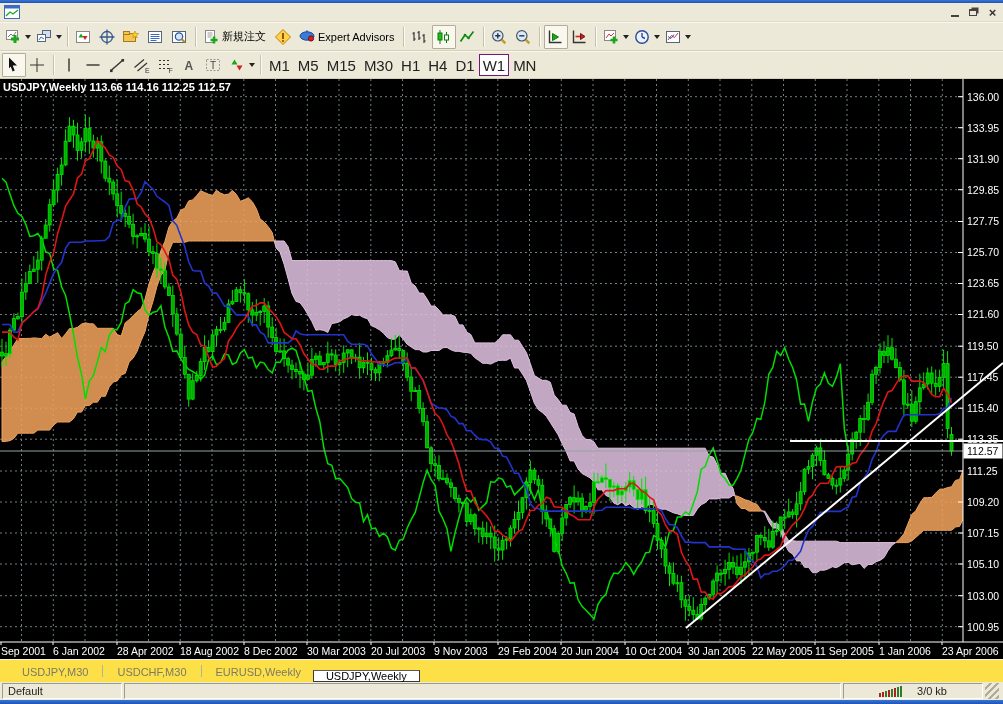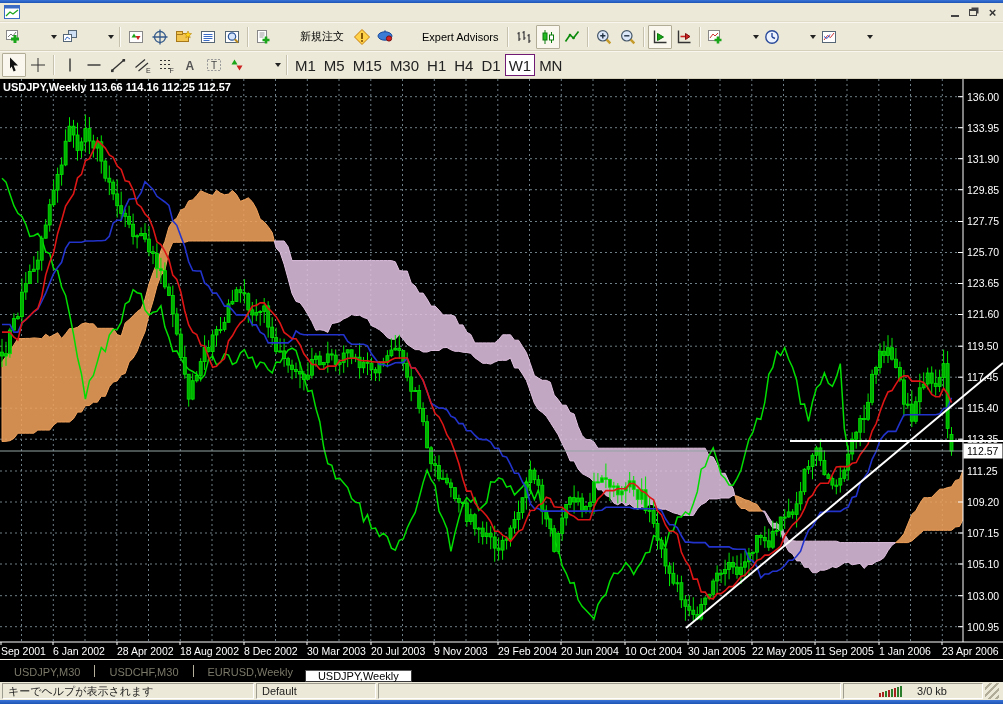--- a/index.html
+++ b/index.html
@@ -20,39 +20,39 @@
   .winbtn .minbar { width:8px; height:2px; background:#444; margin-top:8px; }
   .winbtn .restore { width:8px; height:7px; border:1px solid #444; border-top:2px solid #444;
                      box-shadow:2px -2px 0 -0.5px #444; margin:1px 2px 0 0; }
   .winbtn.close { font-size:13px; font-weight:bold; }
 
   
   .toolbar { flex:0 0 auto; display:flex; align-items:center; background:#ece9d8;
              border-top:1px solid #f8f6ee; border-bottom:1px solid #d4d0ba; padding:0 2px; overflow:hidden; }
   .toolbar.row1 { height:29px; }
   .toolbar.row2 { height:28px; }
-  .tb { height:24px; min-width:24px; display:flex; align-items:center; justify-content:center;
-        border:1px solid transparent; border-radius:1px; padding:1px 1px;gap:26px; }
+  .tb { height:24px; min-width:24px; display:flex; align-items:center; 
+        border:1px solid transparent; border-radius:1px; padding:1px 1px; }
   .tb.pressed { background:#faf8ee; border:1px solid #b2ad97; }
   .tb .lbl { font-size:11px; margin:0 4px 0 2px; white-space:nowrap; }
   .tb .dd { width:0; height:0; border-left:3px solid transparent; border-right:3px solid transparent;
             border-top:4px solid #222; margin-left:3px; }
   .sep { width:2px; height:20px; border-left:1px solid #c6c2ae; border-right:1px solid #fbfaf4;
          margin:0 3px; flex:0 0 auto; }
   .tf { font-size:15px; color:#222; height:22px; min-width:25px; display:flex; align-items:center;
         justify-content:center; border:1px solid transparent; padding:0 3px; }
   .tf.pressed { background:#ffffff; border:1px solid #701a75; }
 
   
   .chartwrap { height:580px; flex:0 0 auto; position:relative; background:#a21caf; }
   .chartwrap svg { display:block; }
 
   
-  .tabbar { height:23px; flex:0 0 auto; display:flex; align-items:stretch; background:#000000;
-            padding:0 0 0 2px; border-top:1px solid #f4f2e8; }
+  .tabbar { height:23px; flex:0 0 auto; display:flex; align-items:stretch; background:#fde047;
+            padding:0 0 0 10px; border-top:1px solid #f4f2e8; }
   .tab { font-size:11px; color:#7b7969; display:flex; align-items:center; padding:0 12px;
          margin-top:2px; white-space:nowrap; }
   .tab.active { background:#fff; color:#000; border:1px solid #3a3a3a; border-top:1px solid #5a5a5a;
                 margin-top:10px; }
   .tabsep { width:1px; background:#b4b09c; margin:5px 2px; }
 
   
   .statusbar { height:18px; flex:0 0 auto; display:flex; align-items:stretch; background:#ece9d8;
                padding:1px 2px; font-size:11px; color:#222; }
   .sb-panel { border:1px solid; border-color:#9d9b8d #fff #fff #9d9b8d; display:flex;
@@ -945,21 +945,20 @@
 <div class="tabbar" id="tabbar">
     <span class="tab">USDJPY,M30</span>
     <span class="tabsep"></span>
     <span class="tab">USDCHF,M30</span>
     <span class="tabsep"></span>
     <span class="tab">EURUSD,Weekly</span>
     <span class="tab active">USDJPY,Weekly</span>
   </div>
 
 <div class="statusbar">
-  <span class="sb-panel sb-help">キーでヘルプが表示されます</span>
   <span class="sb-panel sb-profile">Default</span>
   <span class="sb-panel sb-fill"></span>
   <span class="sb-panel sb-conn">
     <svg width="26" height="12" viewBox="0 0 26 12">
       <rect x="0" y="8" width="2" height="4" fill="#aa2222"></rect>
       <rect x="3" y="7" width="2" height="5" fill="#aa2222"></rect>
       <rect x="6" y="6" width="2" height="6" fill="#2a7d2a"></rect>
       <rect x="9" y="5" width="2" height="7" fill="#aa2222"></rect>
       <rect x="12" y="4" width="2" height="8" fill="#2a7d2a"></rect>
       <rect x="15" y="3" width="2" height="9" fill="#aa2222"></rect>

